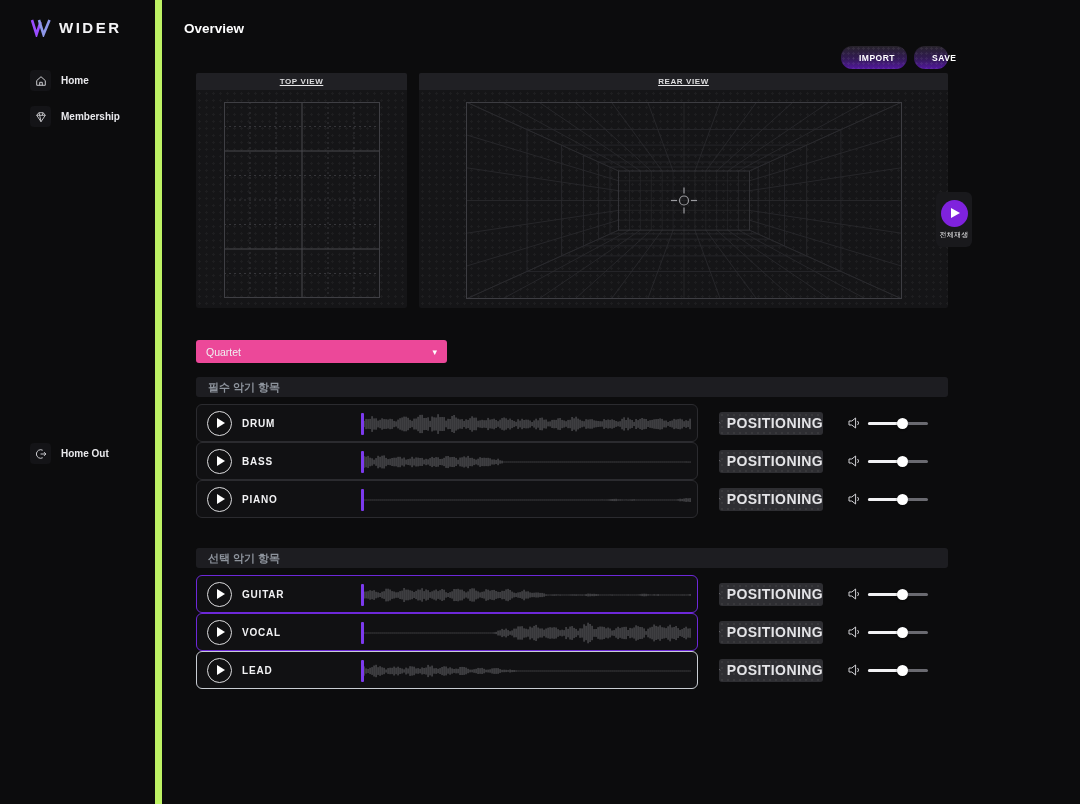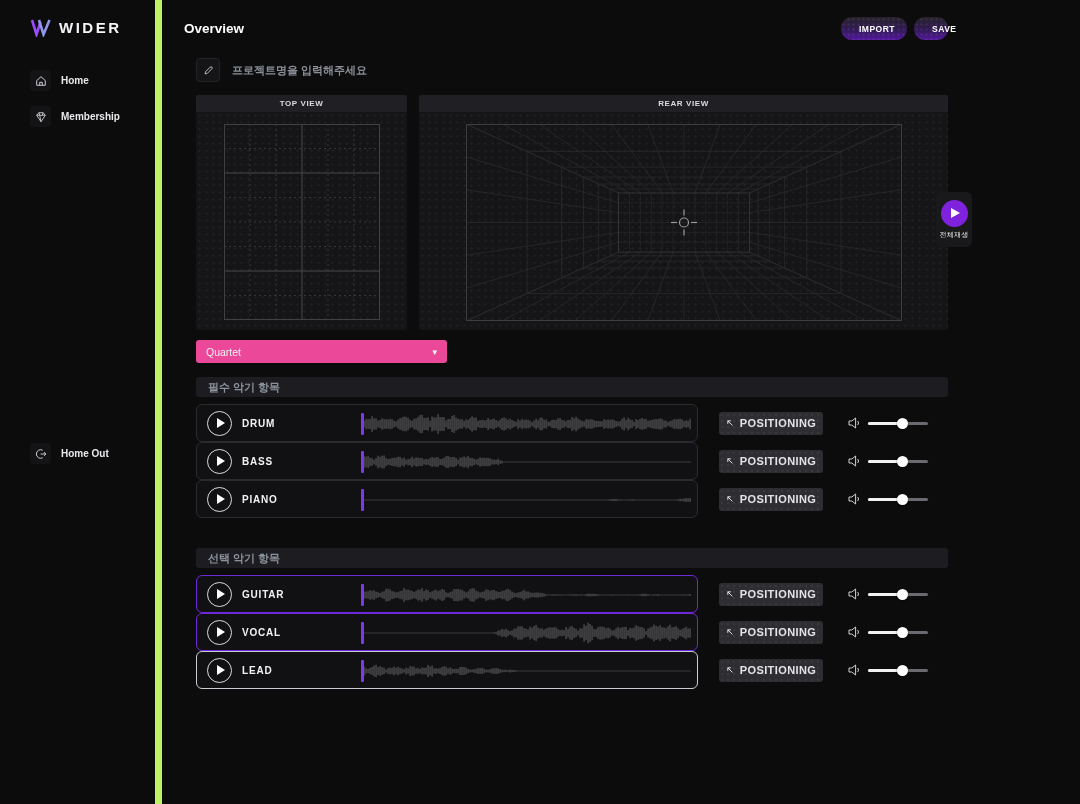--- a/index.html
+++ b/index.html
@@ -17,32 +17,32 @@
   .nav-label { font-size:10px; font-weight:bold; color:#e9e9ec; }
 
   
   #main { position:absolute; left:162px; top:0; width:918px; height:804px; }
   .main-header { position:absolute; left:22px; top:17px; width:764px; display:flex; align-items:flex-start; }
   .page-title { font-size:13.5px; font-weight:bold; color:#fff; margin-top:4px; }
   .hdr-btns { margin-left:auto; display:flex; gap:7px; }
   .grad-btn { height:23px; border:none; border-radius:11px; cursor:pointer; color:#fff; font-family:inherit;
     font-size:8.5px; font-weight:bold; letter-spacing:.5px; display:flex; align-items:center; gap:5px; padding:0 12px;
     background-image: radial-gradient(rgba(255,255,255,.06) 1px, transparent 1.2px), linear-gradient(180deg,#27232b 0%,#321a55 55%,#53189e 100%);
-    background-size:5px 5px, 100% 100%; }
+    background-size:5px 5px, 100% 100%;margin-top:29px; }
   .btn-import { width:66px; } .btn-save { width:34px;padding-left:13px; }
 
   .project-row { position:absolute; left:34px; top:58px; display:flex; align-items:center; gap:12px; }
   .proj-icon-btn { width:24px; height:24px; background:#151518; border:1px solid #232327; border-radius:4px;
     display:flex; align-items:center; justify-content:center; cursor:pointer; }
   .proj-input { background:transparent; border:none; outline:none; width:420px; font-family:inherit;
     font-size:11px; font-weight:bold; color:#d8d8dc; }
   .proj-input::placeholder { color:#8a8f98; }
 
   
-  .views-row { position:absolute; left:34px; top:95px; width:752px; height:235px; display:flex; gap:12px; }
+  .views-row { position:absolute; left:34px; top:73px; width:752px; height:235px; display:flex; gap:12px;text-decoration:underline; }
   .panel { background:#151517; border-radius:2px; position:relative; }
   .panel-top { width:211px; height:235px; }
   .panel-rear { width:529px; height:235px; }
   .panel-hd { height:17px; background:#202024; display:flex; align-items:center; justify-content:center;
     font-size:8px; font-weight:bold; letter-spacing:.6px; color:#dcdcde; border-radius:2px 2px 0 0; }
   .panel-body { position:absolute; left:0; top:17px; right:0; bottom:0; }
   .grid-holder { position:absolute; }
   #topGrid { left:28px; top:12px; }
   #rearGrid { left:47px; top:12px; }
 
@@ -71,21 +71,21 @@
   .track-card.hl-purple { border-color:#6d28d9; }
   .track-card.hl-light  { border-color:#c9cdd3; }
   .play-btn { width:25px; height:25px; margin-left:10px; border-radius:50%; background:transparent;
     border:1.4px solid #dcdcde; cursor:pointer; display:flex; align-items:center; justify-content:center; }
   .play-btn .tri { width:0; height:0; border-left:8px solid #fff; border-top:5px solid transparent; border-bottom:5px solid transparent; margin-left:2px; }
   .track-label { margin-left:10px; font-size:10px; font-weight:bold; letter-spacing:.8px; color:#f2f2f4; }
   .wave { position:absolute; left:164px; top:4px; width:330px; height:30px; cursor:pointer; }
   .cursor { position:absolute; left:0px; top:4px; width:2.5px; height:22px; background:#7c3aed; border-radius:1px; z-index:2; }
 
   .pos-btn { margin-left:21px; width:104px; height:23px; background-color:#2e2e32; border:none; border-radius:3px;
-    color:#e4e4e7; font-family:inherit; font-size:11px; font-weight:bold; letter-spacing:.4px; cursor:pointer;
+    color:#e4e4e7; font-family:inherit; font-size:14px; font-weight:bold; letter-spacing:.4px; cursor:pointer;
     display:flex; align-items:center; justify-content:center; gap:6px; }
   .vol { margin-left:25px; display:flex; align-items:center; }
   .slider { position:relative; width:60px; height:12px; margin-left:7px; cursor:pointer; }
   .sl-track { position:absolute; left:0; right:0; top:5px; height:2.5px; background:#6a6a70; border-radius:2px; }
   .sl-fill  { position:absolute; left:0; top:5px; height:2.5px; background:#f2f2f4; border-radius:2px; }
   .sl-thumb { position:absolute; top:1px; width:11px; height:11px; border-radius:50%; background:#fff; box-shadow:0 1px 2px rgba(0,0,0,.6); }
 </style>
 </head>
 <body>
 
@@ -139,28 +139,20 @@
       </button>
       <button class="grad-btn btn-save">
         <svg width="9" height="10" viewBox="0 0 12 13">
             <path d="M1.5 1.5 H8 L10.5 4 V11.5 H1.5 Z M3.5 1.5 V4.5 H7.5 V1.5 M3 11.5 V7.5 H9 V11.5" fill="none" stroke="#fff" stroke-width="1.1"></path>
           </svg>
         <span>SAVE</span>
       </button>
     </div>
   </div>
 
-  <div class="project-row">
-    <button class="proj-icon-btn dots">
-      <svg width="11" height="11" viewBox="0 0 13 13">
-          <path d="M2.5 10.5 L3 8 L8.5 2.5 Q9.5 1.5 10.5 2.5 Q11.5 3.5 10.5 4.5 L5 10 Z" fill="none" stroke="#c9c9cd" stroke-width="1.1"></path>
-        </svg>
-    </button>
-    <input class="proj-input" type="text" value="" placeholder="프로젝트명을 입력해주세요" style="">
-  </div>
 
   <div class="views-row">
     <div class="panel panel-top">
       <div class="panel-hd dots-lg">
         <span>TOP VIEW</span>
       </div>
       <div class="panel-body dots-lg">
         <div class="grid-holder" id="topGrid"><svg width="156" height="196">
               <line x1="26" y1="0" x2="26" y2="196" stroke="#36363a" stroke-width="1" stroke-dasharray="2 3"></line>
               <line x1="52" y1="0" x2="52" y2="196" stroke="#36363a" stroke-width="1" stroke-dasharray="2 3"></line>

